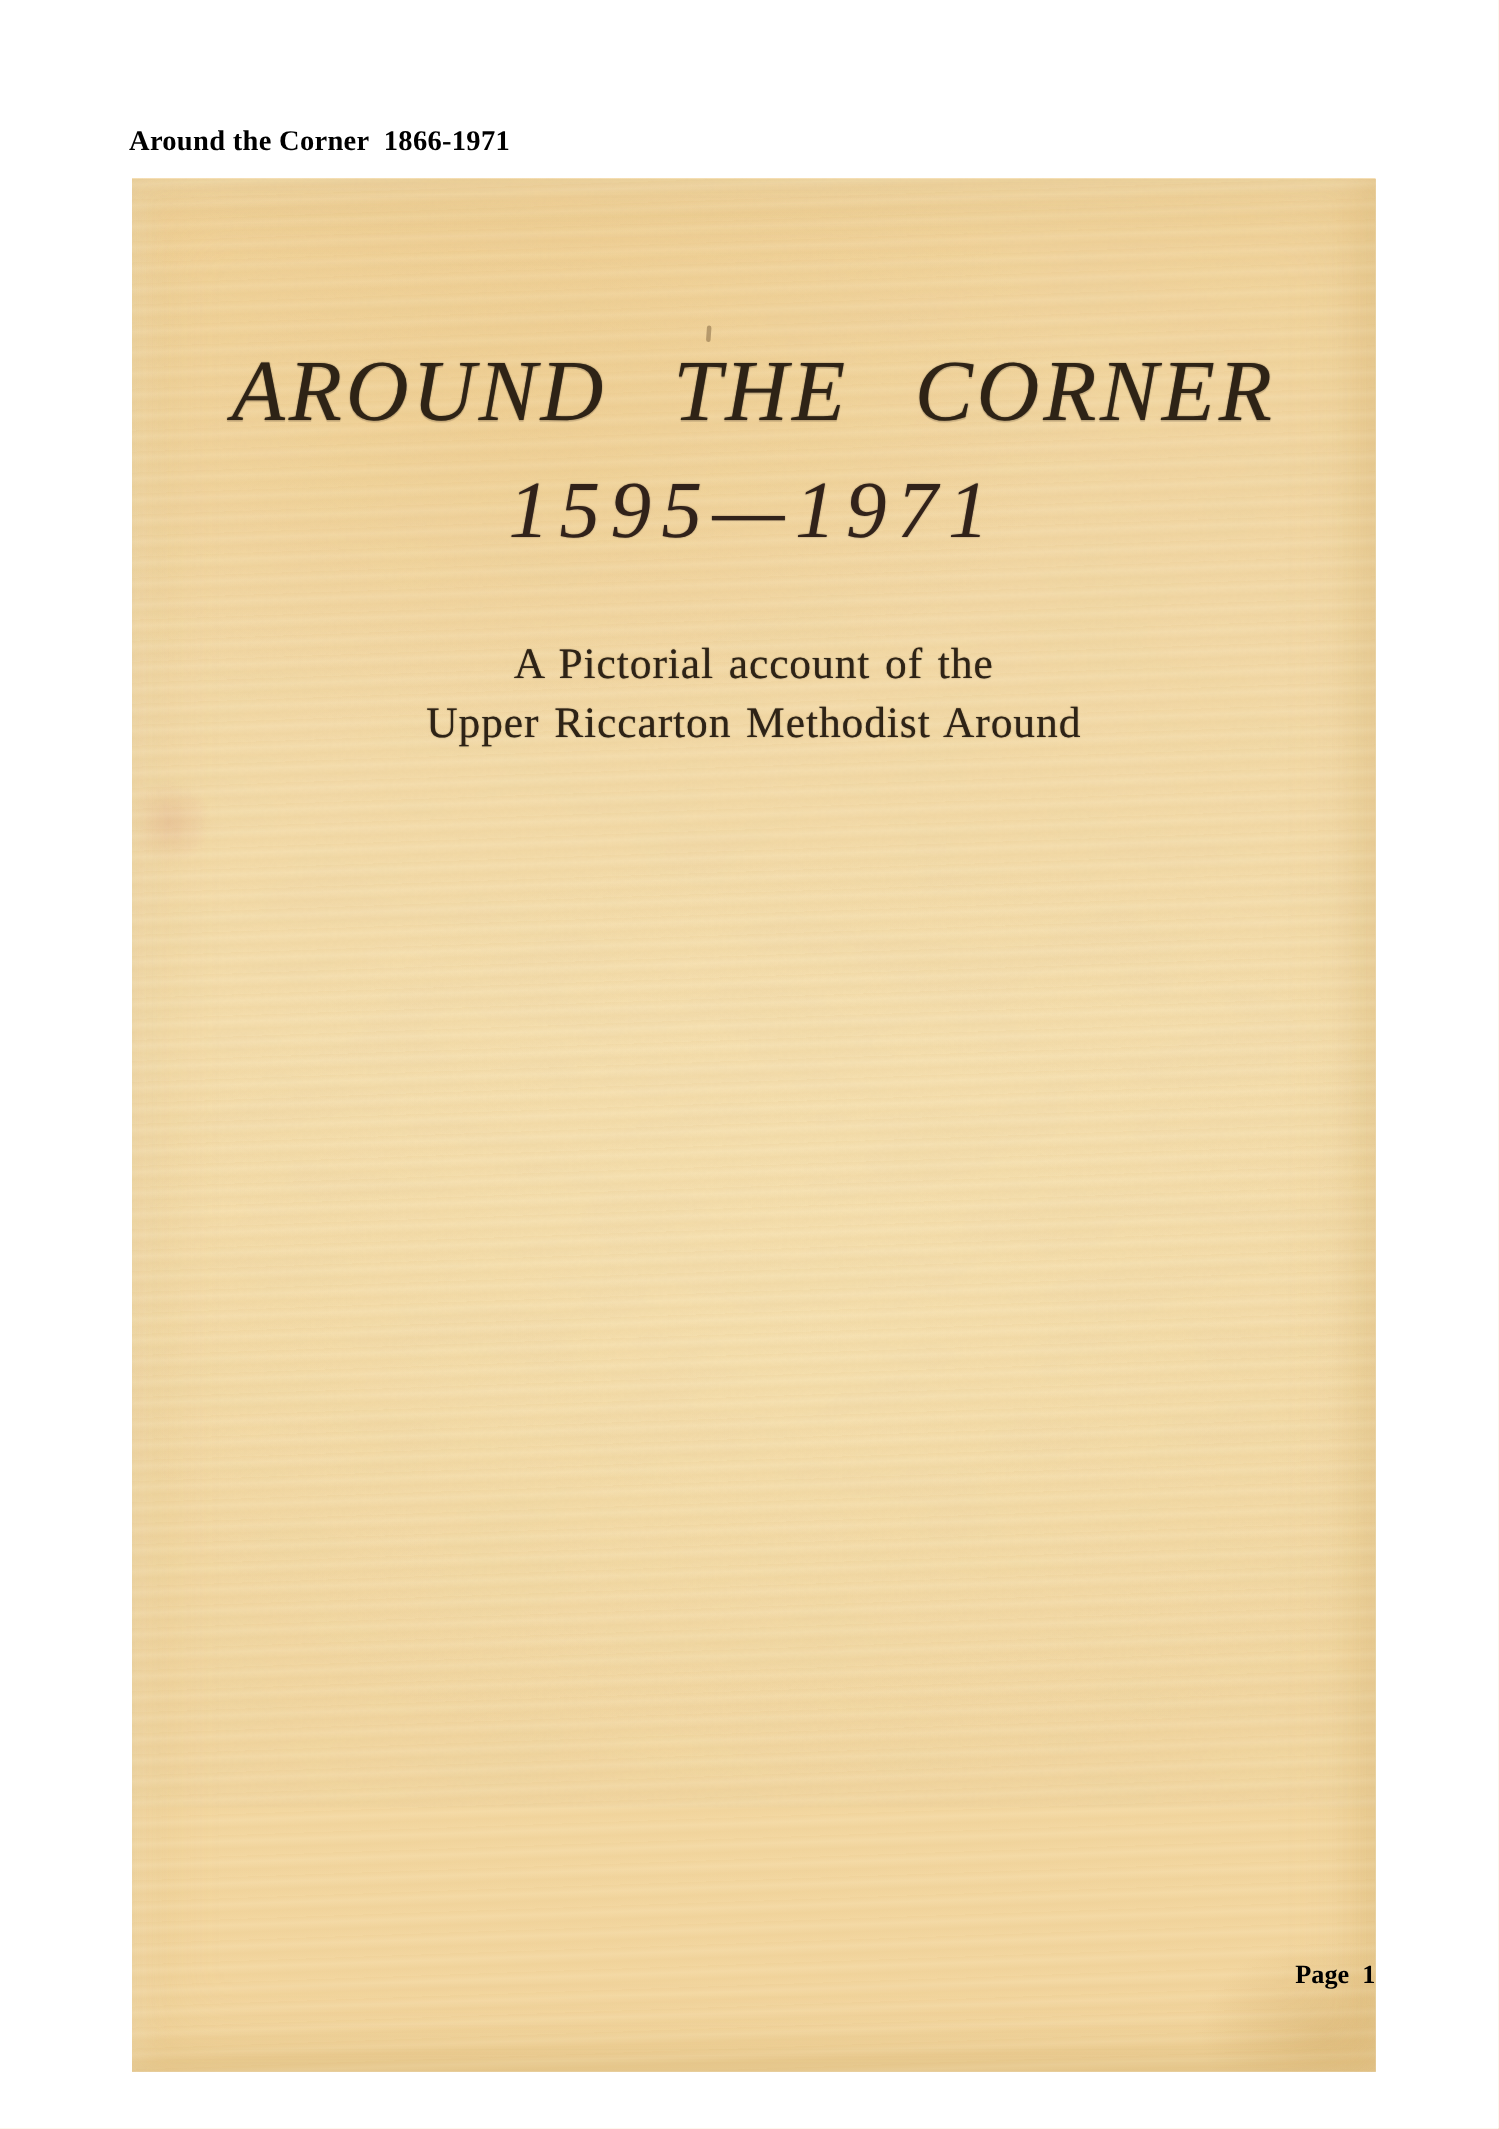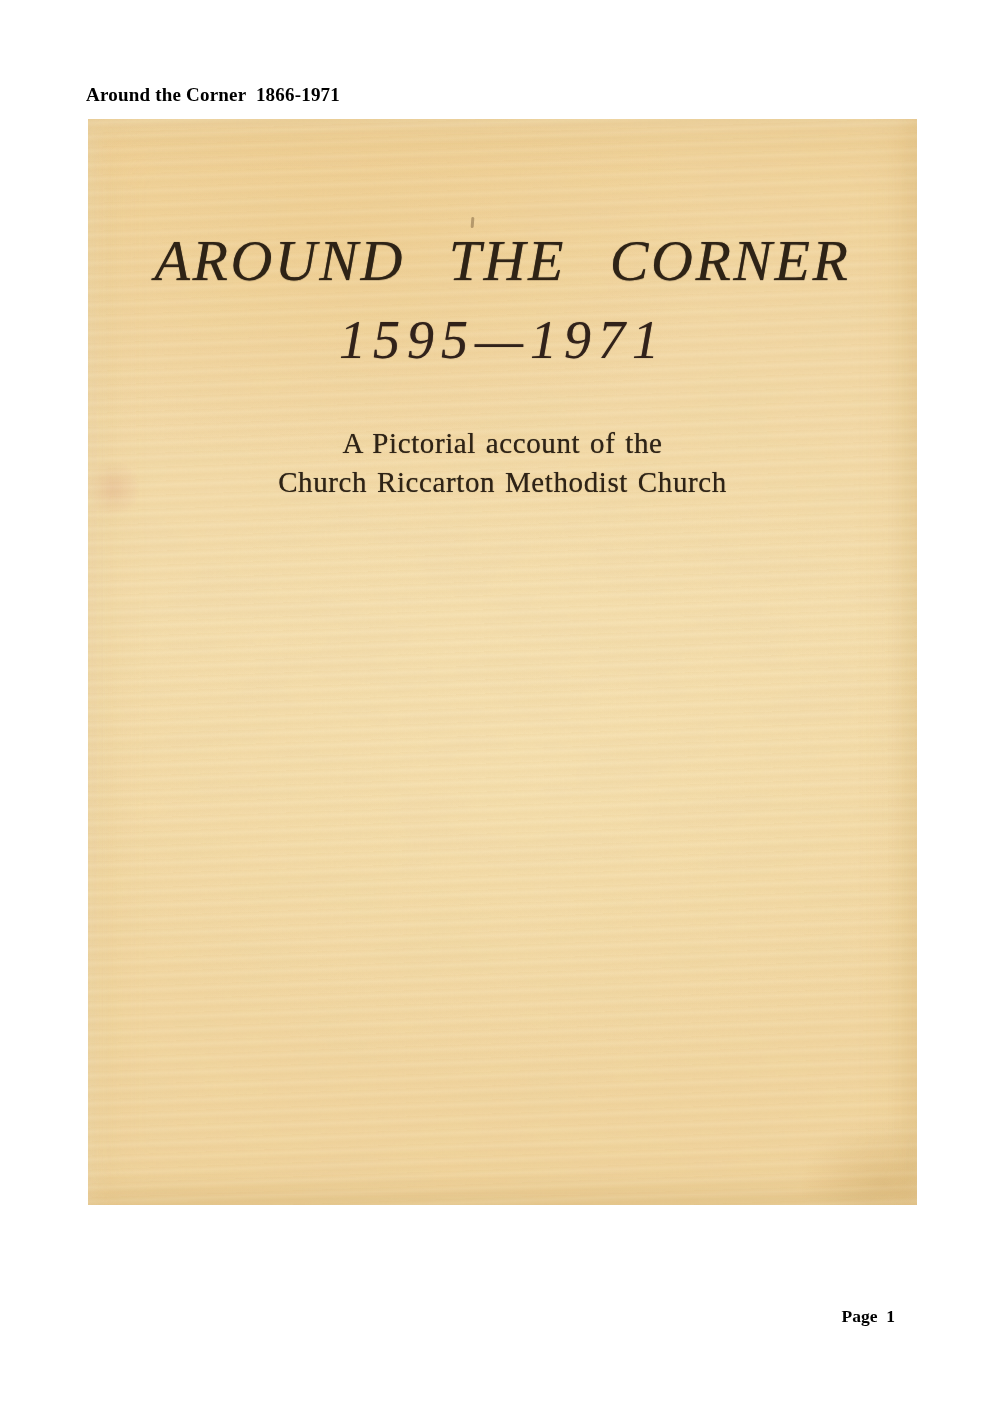--- a/index.html
+++ b/index.html
@@ -31,21 +31,21 @@
     white-space:pre;
     letter-spacing:0.2px;
   }
 
   
   .scan{
     position:absolute;
     left:88px;
     top:119px;
     width:829px;
-    height:1086px;
+    height:1262px;
     background:
       radial-gradient(120px 90px at 96% 98%, rgba(197,156,86,0.35), rgba(197,156,86,0) 70%),
       radial-gradient(40px 40px at 3% 34%, rgba(219,150,128,0.30), rgba(219,150,128,0) 70%),
       radial-gradient(500px 300px at 30% 12%, rgba(236,195,125,0.35), rgba(236,195,125,0) 75%),
       radial-gradient(600px 400px at 55% 60%, rgba(250,232,186,0.45), rgba(250,232,186,0) 80%),
       linear-gradient(180deg, #f2d39a 0%, #f4daa7 22%, #f6dfae 45%, #f4daa5 70%, #f2d59e 100%);
     background-color:var(--paper);
     box-shadow:
       inset 0 0 55px rgba(205,165,95,0.28),
       inset -7px -9px 22px rgba(190,148,75,0.22),
@@ -114,21 +114,21 @@
     font-size:29px;
     line-height:39px;
     letter-spacing:0.6px;
     word-spacing:2px;
     color:var(--ink);
     text-shadow:0 0 0.8px rgba(46,35,22,0.7);
   }
 
   .page-number{
     position:absolute;
-    right:104px;
+    right:82px;
     top:1306px;
     font-family:"Liberation Serif", serif;
     font-weight:bold;
     font-size:17.5px;
     color:var(--header-ink);
     white-space:pre;
   }
 </style>
 </head>
 <body>
@@ -155,20 +155,20 @@
     </svg>
 
     <div class="fibres"></div>
     <div class="speck"></div>
 
     <div class="cover-text">
       <div class="cover-title">AROUND THE CORNER</div>
       <div class="cover-dates">1595—1971</div>
       <div class="cover-subtitle">
         <div>A Pictorial account of the</div>
-        <div>Church Riccarton Methodist Church</div>
+        <div>Upper Riccarton Methodist Around</div>
       </div>
     </div>
   </div>
 
   <div class="page-number">Page  1</div>
 
 </div>
 
 </body></html>

